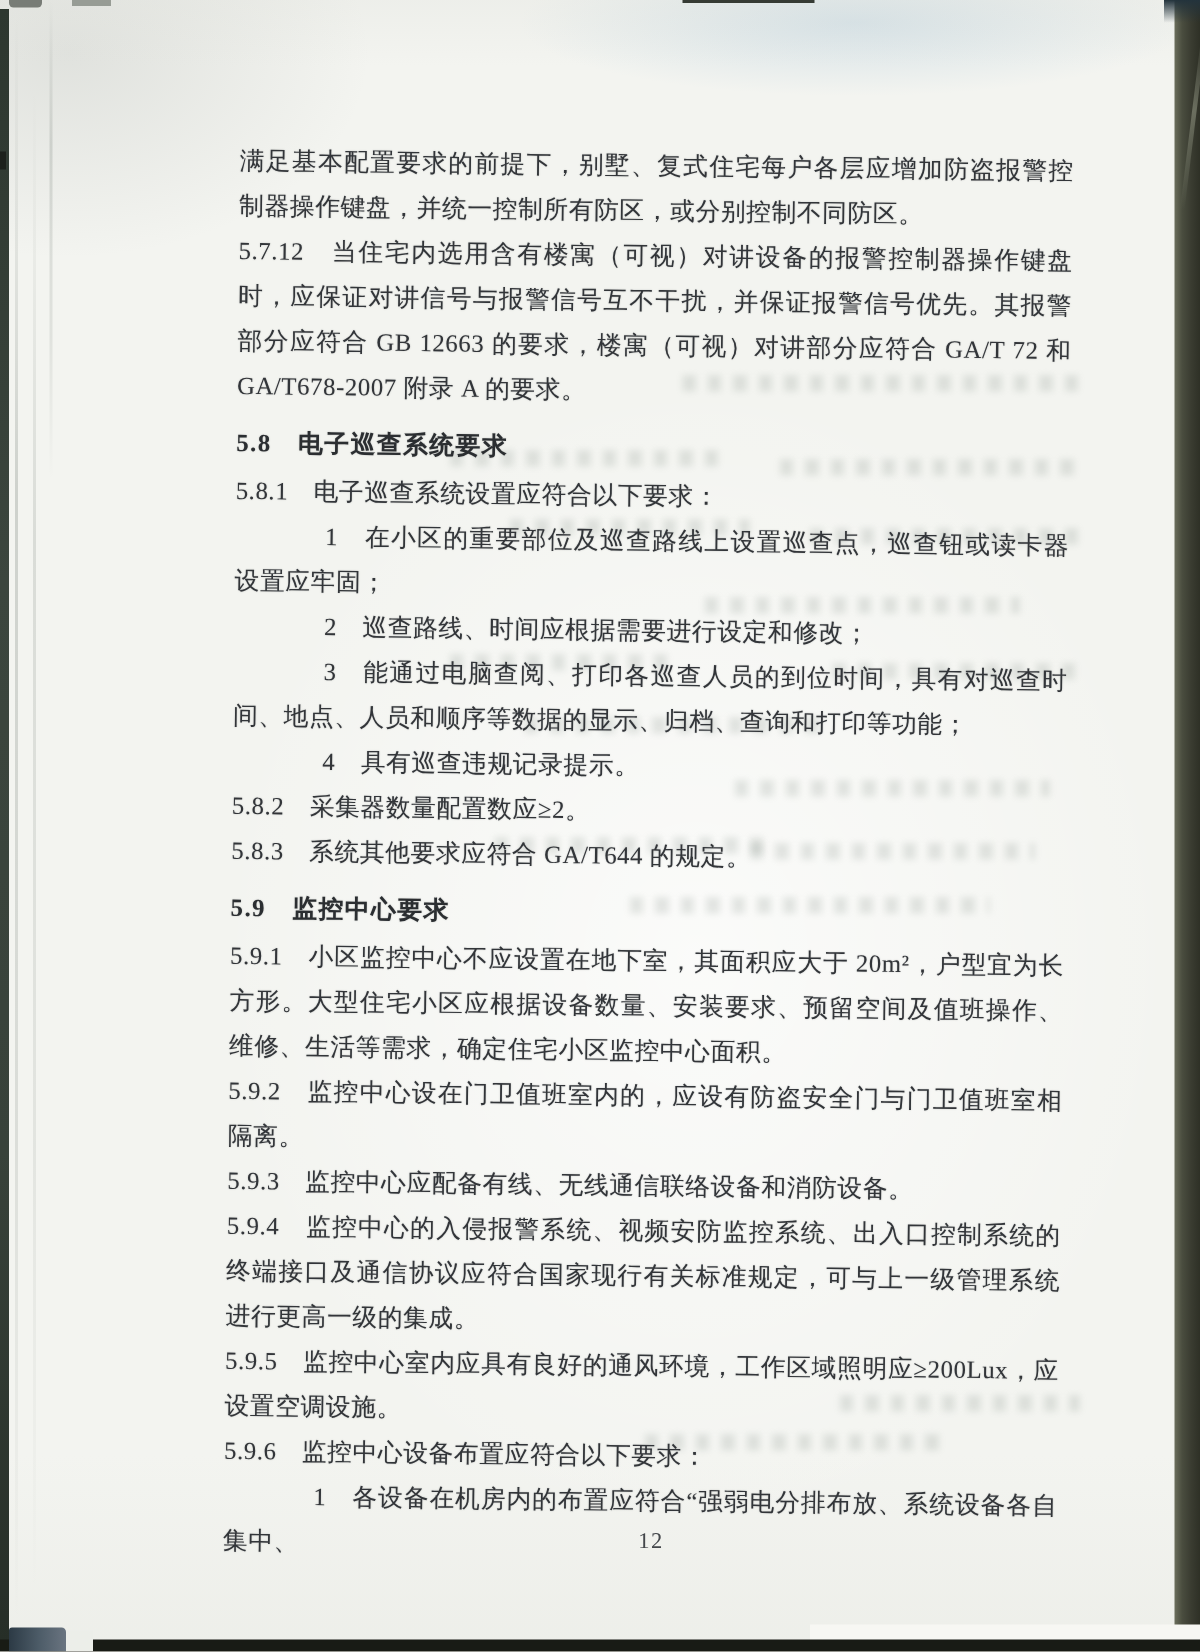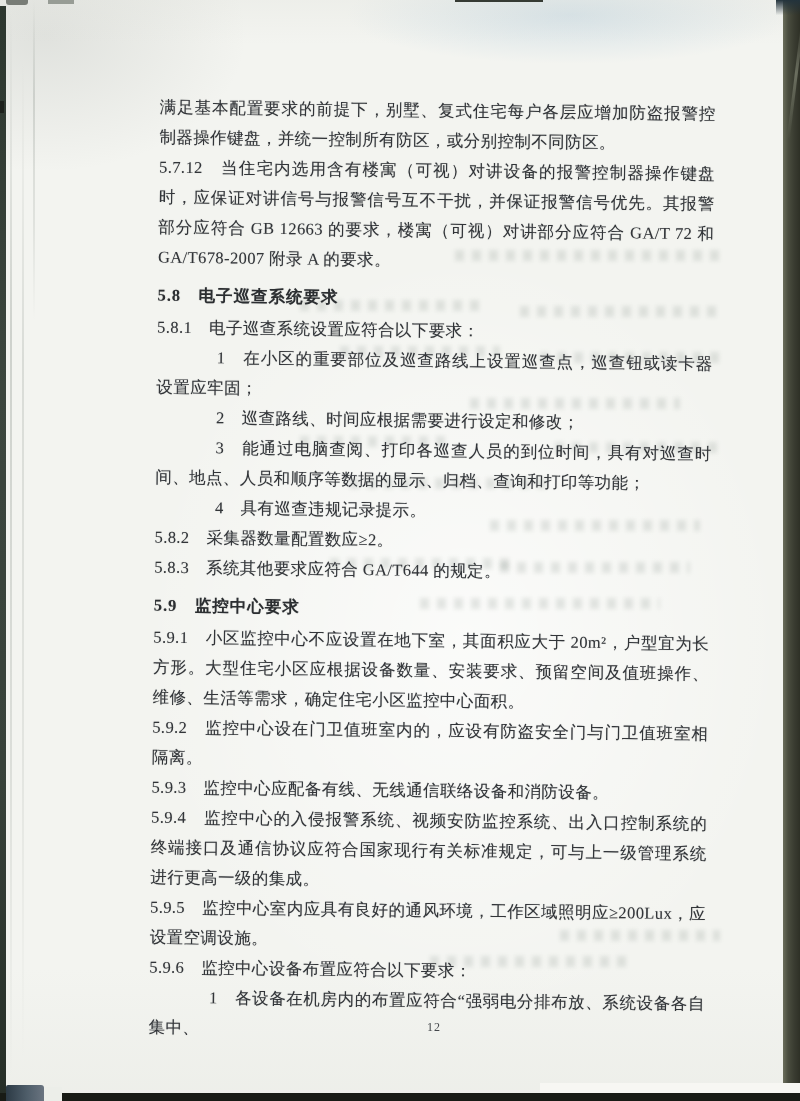--- a/index.html
+++ b/index.html
@@ -50,21 +50,21 @@
   #textcol{
     position:absolute;left:160px;top:96px;width:556px;
     transform:rotate(0.7deg);transform-origin:50% 0;
     color:#323539;font-size:16.5px;line-height:30px;letter-spacing:.4px;
     text-shadow:0 0 1px rgba(60,63,66,.35);
   }
   #textcol p{margin:0;text-align:justify;}
   #textcol p.heading{font-weight:bold;color:#2b2e31;margin:8px 0 2px;letter-spacing:1px;}
   #textcol p.item{text-indent:60px;}
   #pagenum{position:absolute;left:404px;top:1020px;width:60px;text-align:center;
-    color:#44474b;font-size:12px;letter-spacing:1px;
+    color:#44474b;font-size:15px;letter-spacing:1px;
     font-family:"Liberation Serif","DejaVu Serif",serif;}
 </style>
 </head>
 <body>
 
 <div id="stage">
 
   <div class="shade shade-topblue"></div>
   <div class="shade shade-center"></div>
   <div class="shade shade-topleft"></div>

